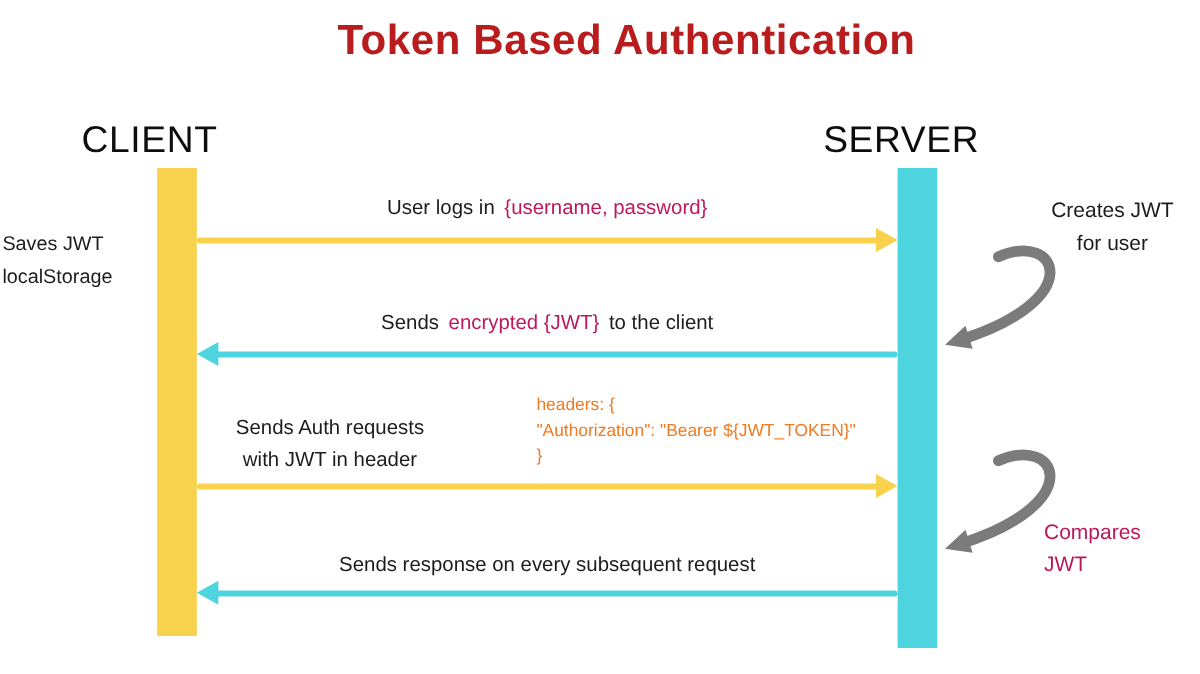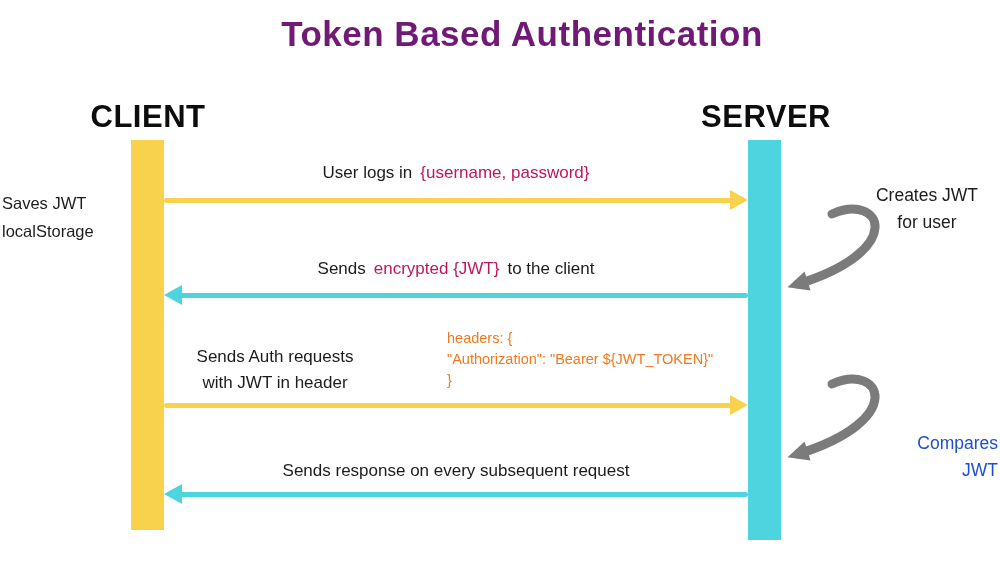--- a/index.html
+++ b/index.html
@@ -14,31 +14,31 @@
     overflow: hidden;
   }
 
   .title {
     position: absolute;
     top: 14px; left: 0;
     width: 100%;
     text-align: center;
     font-size: 35px;
     font-weight: 800;
-    color: #701a75;
+    color: #b91c1c;
     letter-spacing: 0.5px;
     padding-left: 44px;
   }
 
   .actor-label {
     position: absolute;
     width: 160px;
-    text-align: center;
+    text-align: left;
     font-size: 31px;
-    font-weight: 700;
+    font-weight: 400;
     color: #0d0d0d;
     letter-spacing: 0.5px;
   }
   .client-label { left: 68px;  top: 99px; }
   .server-label { left: 686px; top: 99px; }
 
   .lifeline { position: absolute; width: 33px; }
   .client-bar { left: 131px; top: 140px; height: 390px; background: #F8D24D; }
   .server-bar { left: 748px; top: 140px; height: 400px; background: #4ED4DE; }
 
@@ -101,30 +101,29 @@
     color: #1c1c1c;
   }
   .server-note-top {
     position: absolute;
     left: 856px; top: 162px;
     width: 142px;
     text-align: center;
     font-size: 17.5px;
     line-height: 27px;
     color: #1c1c1c;
-    margin-top: 20px;
   }
   .server-note-bottom {
     position: absolute;
     left: 870px; top: 430px;
     width: 128px;
-    text-align: right;
+    text-align: left;
     font-size: 17.5px;
     line-height: 27px;
-    color: #1d4ed8;
+    color: #be185d;
   }
 
   .loop { position: absolute; overflow: visible; }
   .loop-top    { left: 784px; top: 198px; }
   .loop-bottom { left: 784px; top: 368px; }
 </style>
 </head>
 <body>
 
 <div class="canvas">

